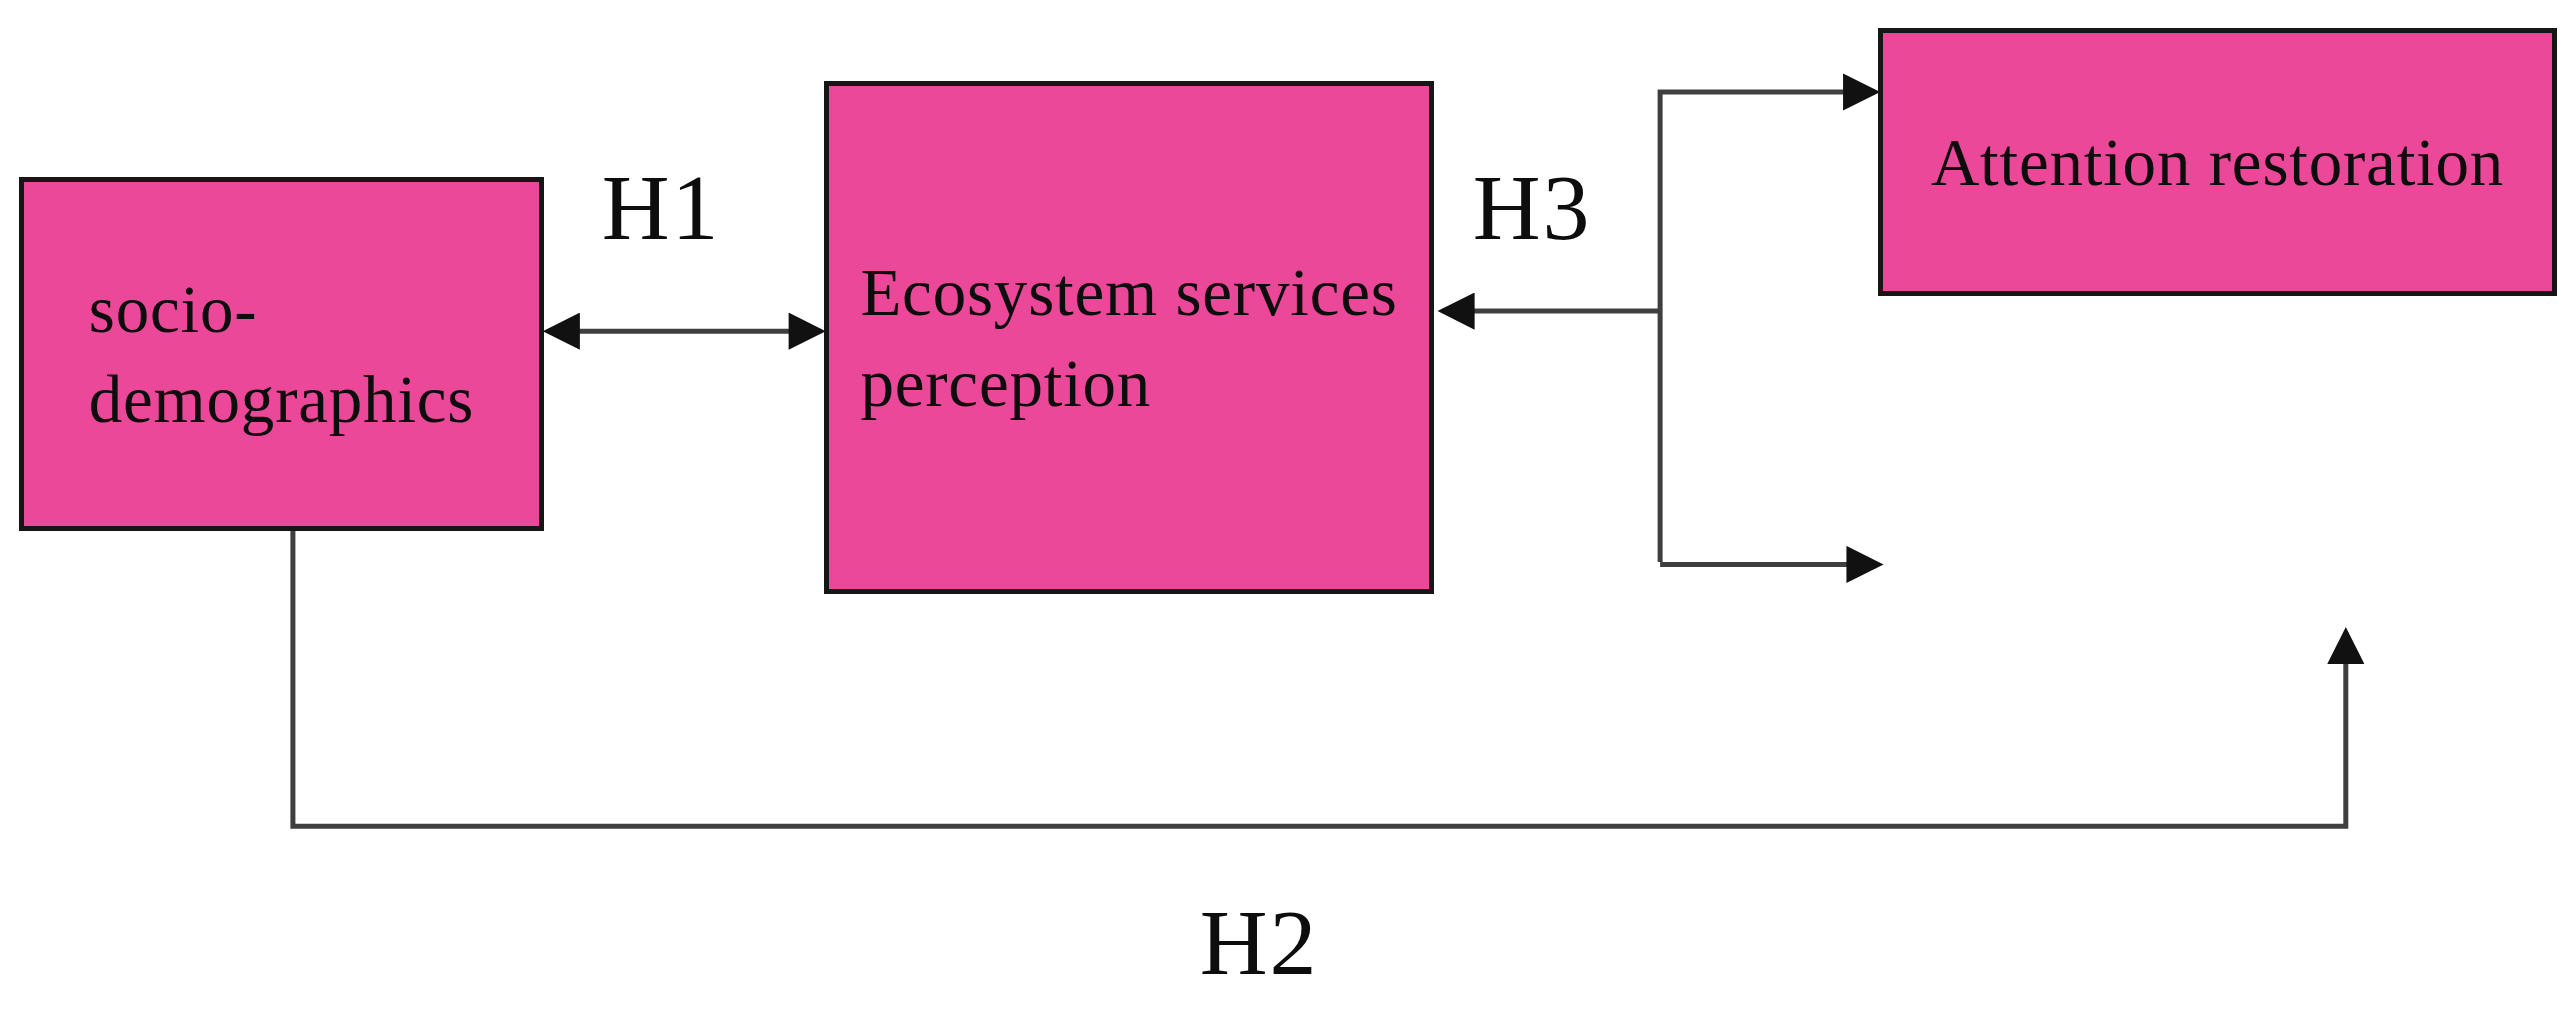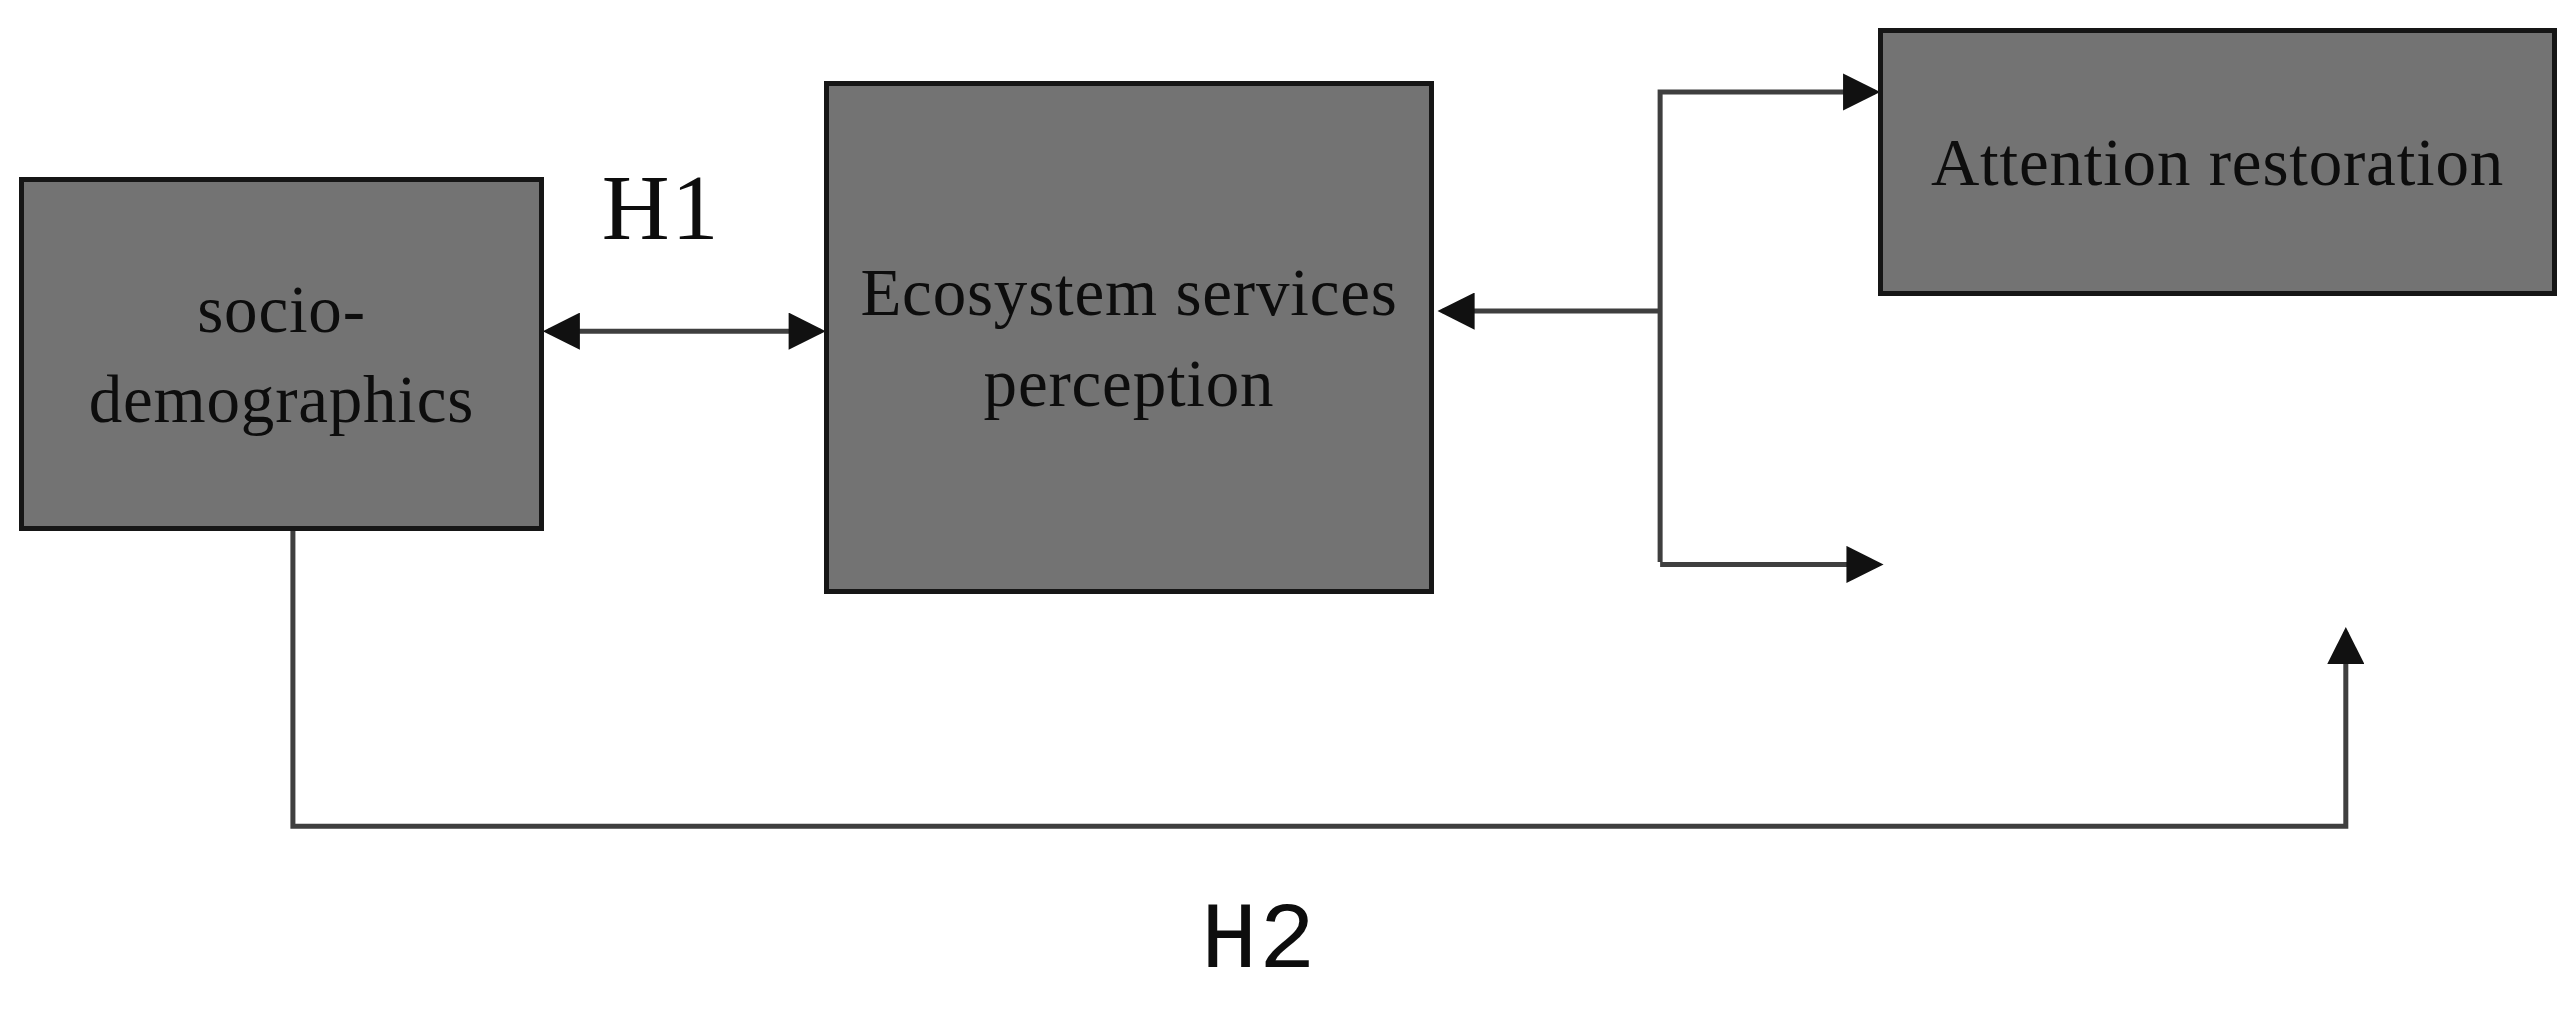--- a/index.html
+++ b/index.html
@@ -23,25 +23,24 @@
   }
   svg.connectors .wire {
     stroke: var(--line, #3f3f3f);
     stroke-width: 6;
     fill: none;
   }
   .node {
     position: absolute;
     box-sizing: border-box;
     border: 5.9px solid var(--border, #161616);
-    background: #737373;
+    background: #ec4899;
     display: flex;
     align-items: center;
     justify-content: center;
-    text-align: center;
     z-index: 2;
     color: var(--ink, #0d0d0d);
   }
   .node-label {
     white-space: pre-line;
     font-size: 67px;
     line-height: 1.35;
     letter-spacing: 0.8px;
   }
   .node-socio        { left: 19px;   top: 177px; width: 525px; height: 354px; }
@@ -52,21 +51,21 @@
   .hlabel {
     position: absolute;
     transform: translate(-50%, -50%);
     font-size: 94px;
     color: var(--ink, #0d0d0d);
     z-index: 3;
     letter-spacing: 1.7px;
   }
   .hlabel-h1 { left: 661px;  top: 207px; }
   .hlabel-h3 { left: 1532px; top: 207px; }
-  .hlabel-h2 { left: 1259px; top: 942px; font-family: Liberation Mono, monospace; }
+  .hlabel-h2 { left: 1259px; top: 942px; }
 </style>
 </head>
 <body>
 
 <div class="canvas">
 
   <svg class="connectors" viewBox="0 0 3080 1215" xmlns="http://www.w3.org/2000/svg">
     <defs>
       <marker id="ah" viewBox="0 0 10 10" refX="8.6" refY="5" markerWidth="8" markerHeight="7.4" orient="auto-start-reverse" markerUnits="strokeWidth">
         <path d="M0,0 L10,5 L0,10 Z" fill="#111111"></path>
@@ -94,17 +93,18 @@
 perception</div>
   </div>
 
   <div class="node node-attention">
     <div class="node-label">Attention restoration</div>
   </div>
 
 
   <div class="hlabel hlabel-h1">H1</div>
 
+  <div class="hlabel hlabel-h3">H3</div>
 
   <div class="hlabel hlabel-h2">H2</div>
 
 </div>
 
 
 </body></html>

